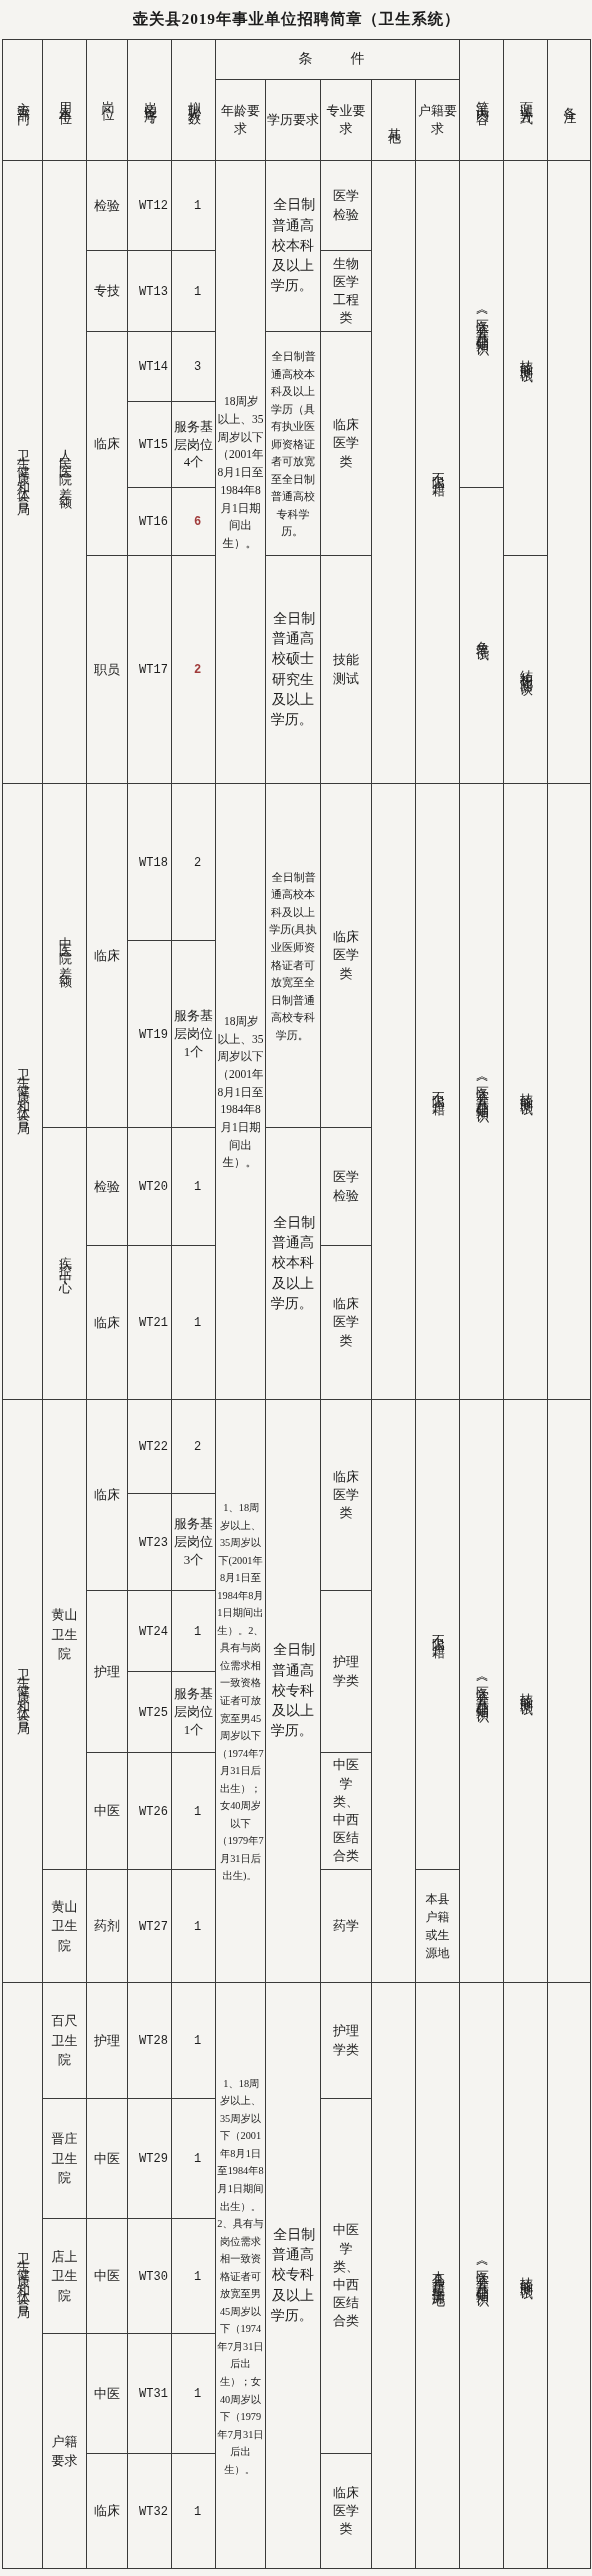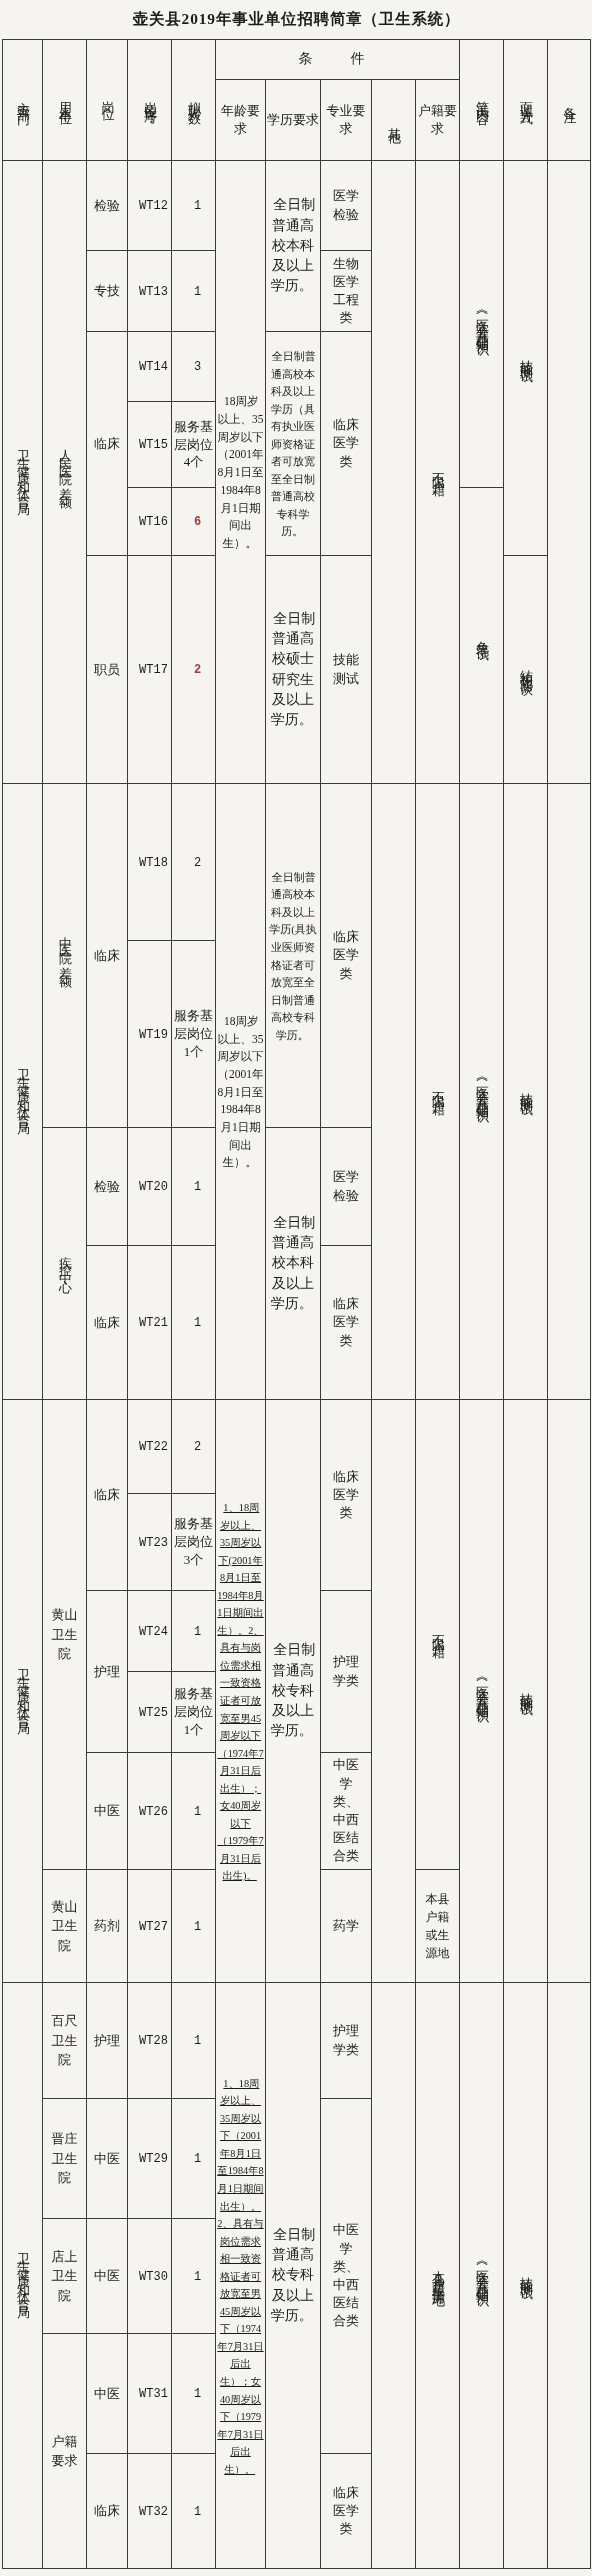--- a/index.html
+++ b/index.html
@@ -13,21 +13,21 @@
         font-weight:normal;font-size:13px;line-height:1.35;overflow:hidden;}
   tbody tr.sec td{border-top:1.7px solid #222;}
   .vt{display:inline-block;writing-mode:vertical-rl;line-height:1.15;letter-spacing:3.4px;
       font-size:13px;}
   .vspread{letter-spacing:7.7px;}
   .cond{letter-spacing:12px;font-size:14px;}
   .num{font-family:"Liberation Mono","DejaVu Sans Mono",monospace;font-size:12px;margin-left:8px;}
   .red{color:#a03b3b;font-weight:bold;}
   .small{font-size:13px;line-height:1.3;}
   .age{font-size:11.5px;line-height:1.45;padding:0 1.7px;}
-  .age-sm{font-size:10.3px;line-height:1.4;padding:0 1.7px;text-decoration:underline;}
+  .age-sm{font-size:10.3px;line-height:1.4;padding:0 1.7px;}
   .edu{font-size:14px;line-height:1.45;padding:0 2.6px;}
   .edu-sm{font-size:11px;line-height:1.4;padding:0 1.7px;}
   .maj{font-size:13px;line-height:1.4;display:inline-block;max-width:29px;}
   .emph{font-size:13px;line-height:1.5;display:inline-block;max-width:27px;}
   .hukou-h{font-size:12px;line-height:1.5;display:inline-block;max-width:26px;}
   .hdr{font-size:13px;}
 </style>
 </head>
 <body>
 

